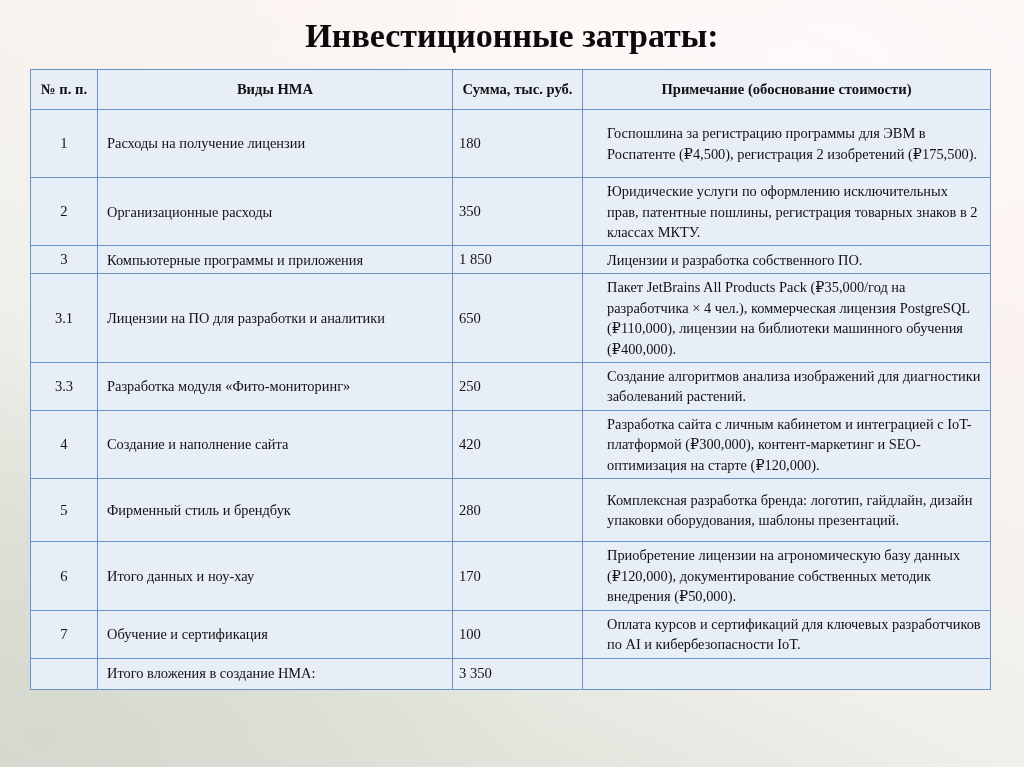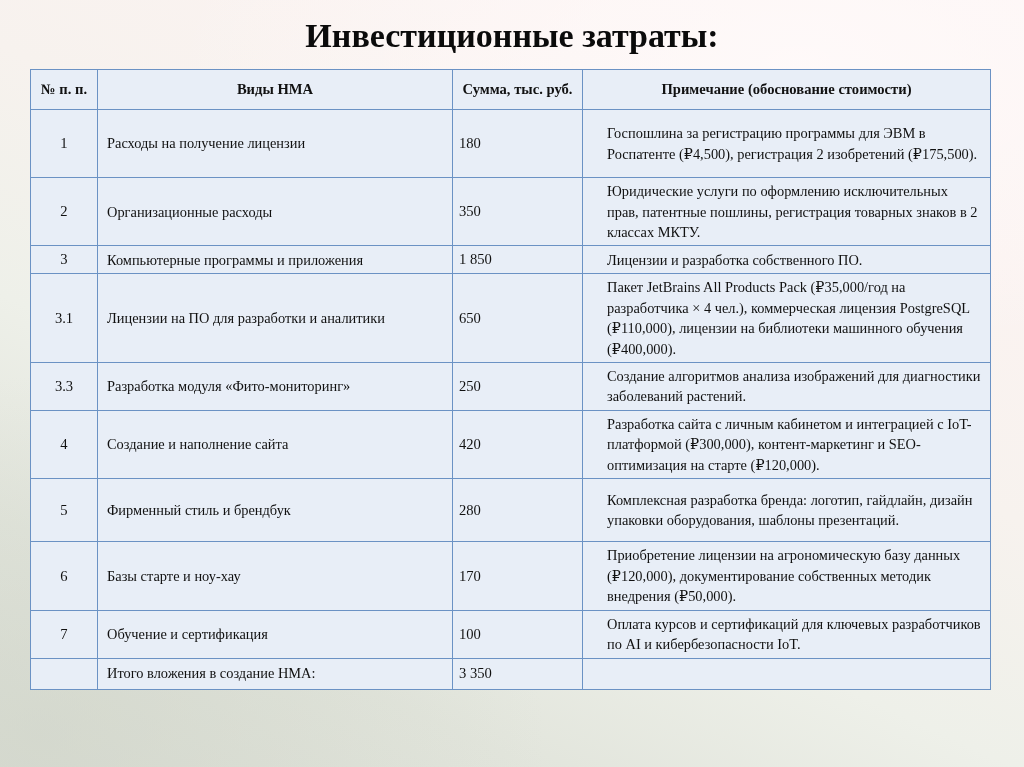--- a/index.html
+++ b/index.html
@@ -203,21 +203,21 @@
 
         <tr class="r-mid">
           <td class="num">5</td>
           <td class="kind">Фирменный стиль и брендбук</td>
           <td class="sum">280</td>
           <td class="note">Комплексная разработка бренда: логотип, гайдлайн, дизайн упаковки оборудования, шаблоны презентаций.</td>
         </tr>
 
         <tr class="r-mid">
           <td class="num">6</td>
-          <td class="kind">Базы старте и ноу-хау</td>
+          <td class="kind">Итого данных и ноу-хау</td>
           <td class="sum">170</td>
           <td class="note">Приобретение лицензии на агрономическую базу данных (₽120,000), документирование собственных методик внедрения (₽50,000).</td>
         </tr>
 
         <tr class="r-sm">
           <td class="num">7</td>
           <td class="kind">Обучение и сертификация</td>
           <td class="sum">100</td>
           <td class="note">Оплата курсов и сертификаций для ключевых разработчиков по AI и кибербезопасности IoT.</td>
         </tr>

